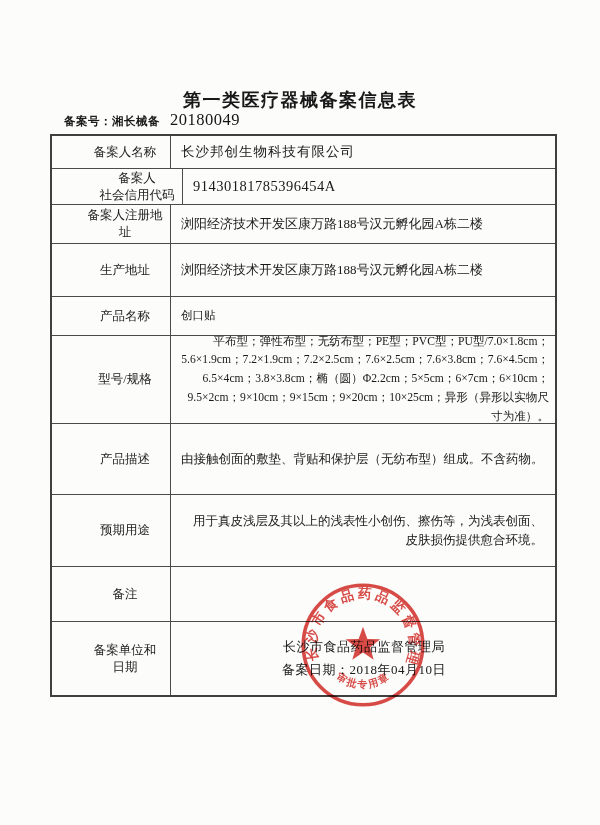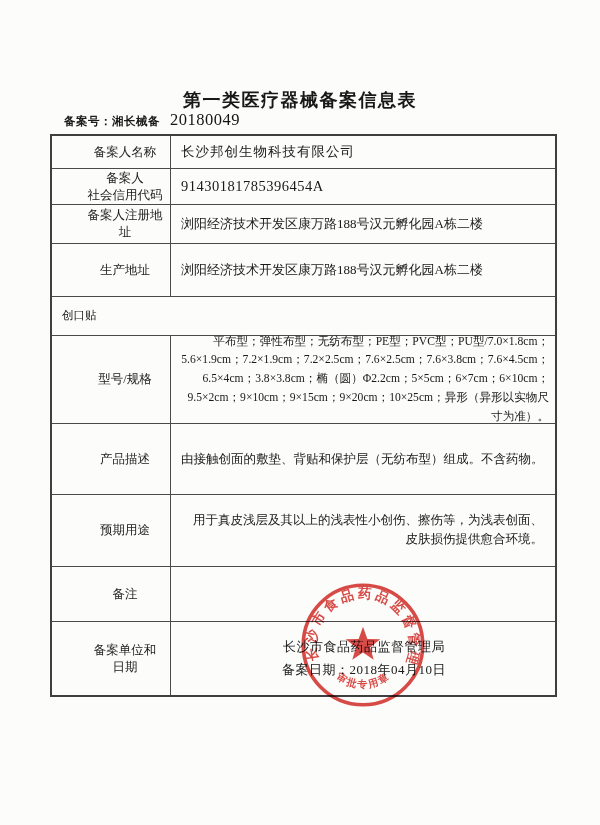--- a/index.html
+++ b/index.html
@@ -83,36 +83,36 @@
     align-items: center;
     text-align: right;
     font-size: 12.5px;
     line-height: 1.5;
     padding: 3px 8px 3px 10px;
     white-space: pre-line;
     color: #191919;
   }
 
   .r0 { height: 32px; }
-  .r1 { height: 36px; }
+  .r1 { height: 36px; padding-left: 12px; }
   .r2 { height: 39px; }
   .r3 { height: 53px; }
   .r4 { height: 39px; }
   .r5 { height: 88px; }
   .r6 { height: 71px; }
   .r7 { height: 72px; }
   .r8 { height: 55px; }
   .r9 { height: 74px; }
 
   .r0 .cell-value { font-size: 13.5px; letter-spacing: 1px; }
   .r1 .cell-value { font-size: 14.5px; letter-spacing: 0.5px; }
   .r2 .cell-value, .r3 .cell-value { font-size: 13px; }
   .r4 .cell-value { font-size: 11.5px; }
   .r5 .cell-value { font-size: 11.6px; line-height: 1.62; padding: 5px 6px 5px 10px; }
-  .r7 .cell-value { padding-right: 12px; font-family: Liberation Mono, monospace; }
+  .r7 .cell-value { padding-right: 12px; }
   .r9 .cell-value {
     justify-content: center;
     text-align: center;
     font-size: 13px;
     line-height: 1.75;
     letter-spacing: 0.5px;
   }
 
   .seal {
     position: absolute;
@@ -159,20 +159,21 @@
 址</div>
       <div class="cell-value">浏阳经济技术开发区康万路188号汉元孵化园A栋二楼</div>
     </div>
 
     <div class="row r3">
       <div class="cell-label">生产地址</div>
       <div class="cell-value">浏阳经济技术开发区康万路188号汉元孵化园A栋二楼</div>
     </div>
 
     <div class="row r4">
+      <div class="cell-label">产品名称</div>
       <div class="cell-value">创口贴</div>
     </div>
 
     <div class="row r5">
       <div class="cell-label">型号/规格</div>
       <div class="cell-value">平布型；弹性布型；无纺布型；PE型；PVC型；PU型/7.0×1.8cm；5.6×1.9cm；7.2×1.9cm；7.2×2.5cm；7.6×2.5cm；7.6×3.8cm；7.6×4.5cm；6.5×4cm；3.8×3.8cm；椭（圆）Φ2.2cm；5×5cm；6×7cm；6×10cm；9.5×2cm；9×10cm；9×15cm；9×20cm；10×25cm；异形（异形以实物尺寸为准）。</div>
     </div>
 
     <div class="row r6">
       <div class="cell-label">产品描述</div>

